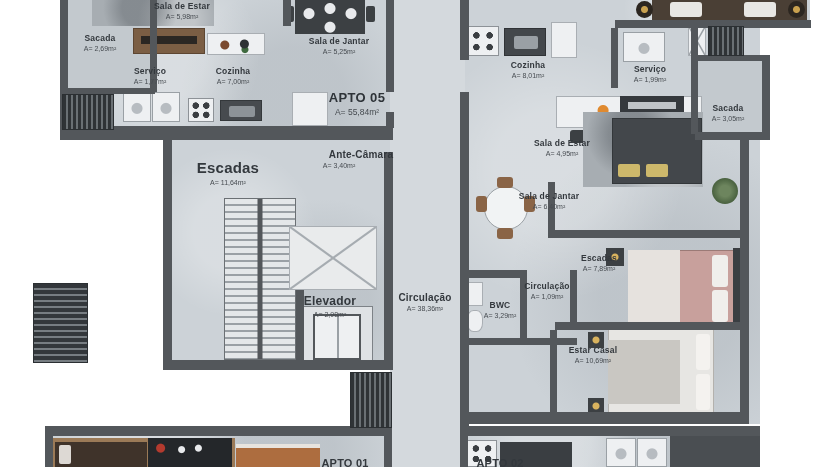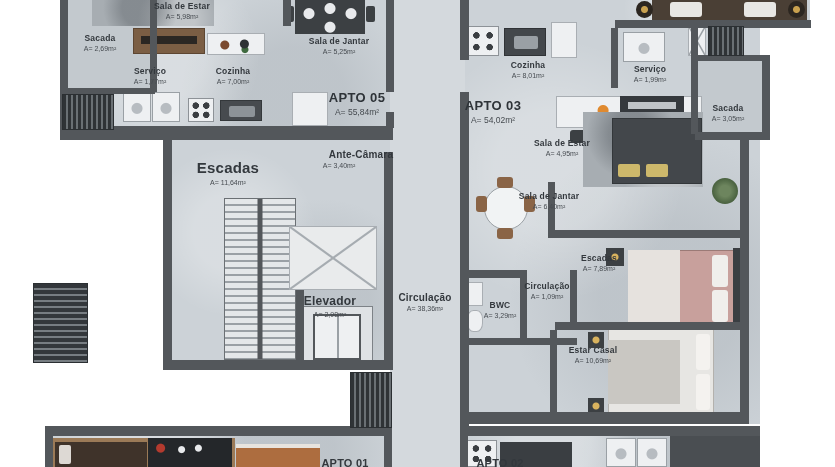--- a/index.html
+++ b/index.html
@@ -215,24 +215,20 @@
     <span class="ar">A= 3,40m²</span>
   </div>
   <div class="lbl" style="left:330px;top:294px;">
     <span class="nm" style="font-size:12px;">Elevador</span>
     <span class="ar">A= 2,98m²</span>
   </div>
   <div class="lbl" style="left:425px;top:291px;">
     <span class="nm" style="font-size:10px;">Circulação</span>
     <span class="ar">A= 38,36m²</span>
   </div>
-  <div class="lbl title" style="left:493px;top:98px;">
-    <span class="nm">APTO 03</span>
-    <span class="ar">A= 54,02m²</span>
-  </div>
   <div class="lbl" style="left:528px;top:60px;">
     <span class="nm">Cozinha</span>
     <span class="ar">A= 8,01m²</span>
   </div>
   <div class="lbl" style="left:650px;top:64px;">
     <span class="nm">Serviço</span>
     <span class="ar">A= 1,99m²</span>
   </div>
   <div class="lbl" style="left:728px;top:103px;">
     <span class="nm">Sacada</span>

